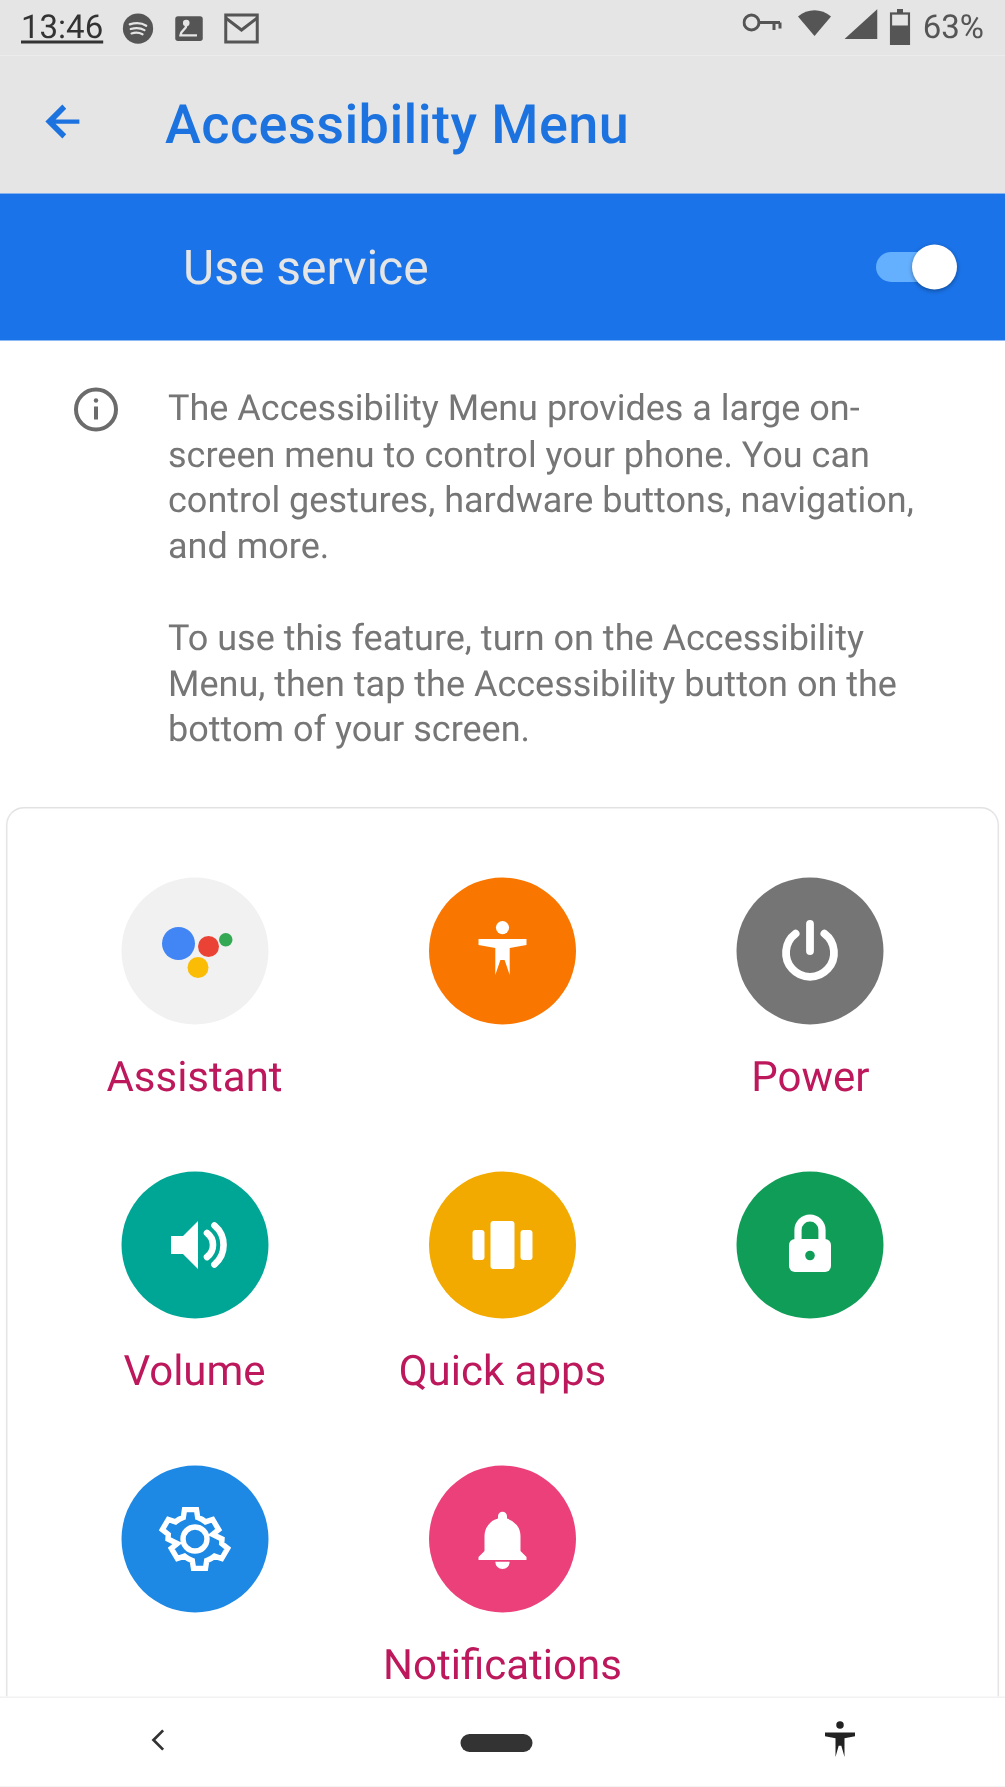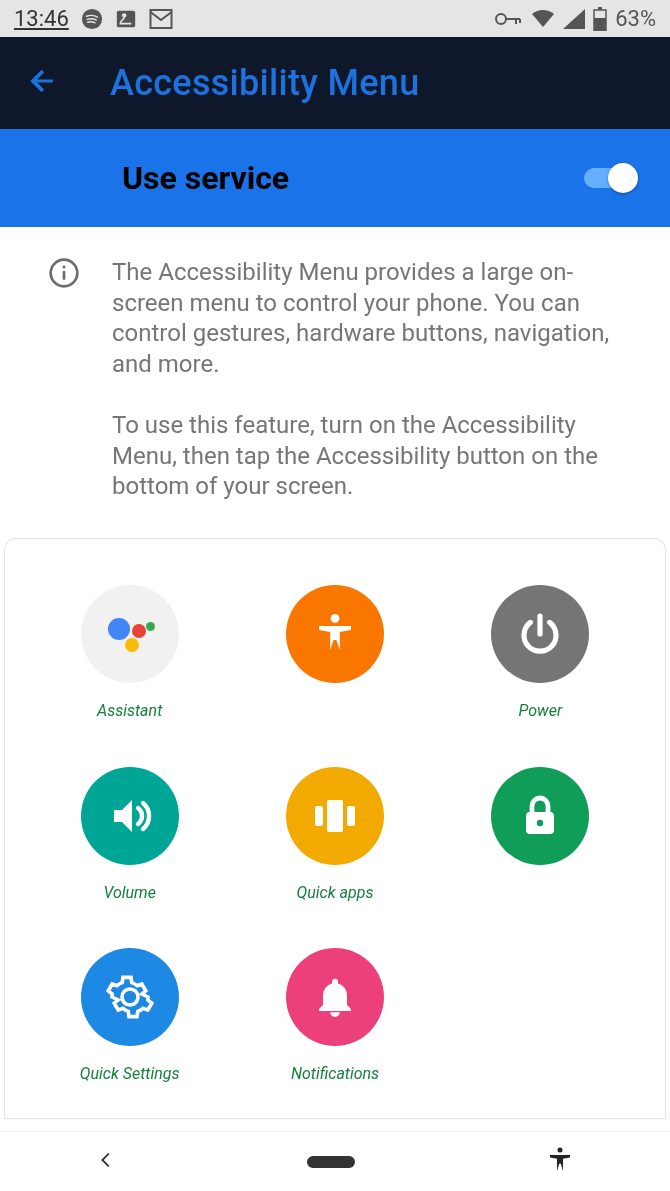--- a/index.html
+++ b/index.html
@@ -1,49 +1,49 @@
 <!DOCTYPE html>
 <html><head>
   <meta charset="utf-8">
   <style>
     * { margin:0; padding:0; box-sizing:border-box; font-family: Roboto, "Segoe UI", Arial, sans-serif; -webkit-font-smoothing:antialiased; }
     body  { width:670px; height:1191px; background:#ffffff; color:#212121; position:relative; overflow:hidden; }
 
     
     .status-bar     { height:37px; background:#e5e5e5; display:flex; align-items:center; padding:0 14px; font-size:22px; color:#333; }
     .status-left    { display:flex; align-items:center; gap:12px;text-decoration:underline; }
-    .status-right   { margin-left:auto; display:flex; align-items:center; gap:8px; color:#555; }
+    .status-right   { margin-left:auto; display:flex; align-items:flex-start; gap:8px; color:#555; }
     .status-right svg, .status-left svg { display:block; }
 
     
-    .app-header     { height:92px; background:#0f172a; display:flex; align-items:center; padding:2px 26px; gap:50px; }
+    .app-header     { height:92px; background:#e5e5e5; display:flex; align-items:center; padding:2px 26px; gap:50px; }
     .app-header .title { color:#1c73e0; font-size:36px; font-weight:500; letter-spacing:0.3px;}
     .back-arrow svg { width:34px; height:34px; }
 
     
     .service-bar    { height:98px; background:#1a73e8; display:flex; align-items:center; padding:0 32px; }
-    .service-label  { color:#000000; font-size:32px; font-weight:700; margin-left:90px; }
+    .service-label  { color:#e5e5e5; font-size:32px; font-weight:400; margin-left:90px; }
     .switch         { margin-left:auto; position:relative; width:58px; height:30px; }
     .switch-track   { background:#64b0ff; width:46px; height:20px; border-radius:12px; position:absolute; top:5px; left:4px; }
     .switch-thumb   { background:#ffffff; width:30px; height:30px; border-radius:50%; position:absolute; right:0; top:0; box-shadow:0 1px 3px rgba(0,0,0,.35); }
 
     
     .info           { display:flex; padding:30px 28px 0 28px; gap:32px;margin-left:20px; }
     .info-icon svg  { width:32px; height:32px; stroke:#6b6b6b; }
     .info-text      { color:#767676; font-size:24px; line-height:1.28; padding-right:6px;}
     .info-text p    { margin-bottom:30px; }
     .info-text p:last-child{ margin-bottom:18px;}
 
     
     .card           { margin:18px 4px 0 4px; border:1px solid #e5e5e5; border-top:1px solid #e2e2e2; border-radius:12px 12px 0 0; padding:46px 22px 34px 22px; box-shadow:0 1px 2px rgba(0,0,0,.03); }
     .grid           { display:grid; grid-template-columns:repeat(3,1fr); column-gap:0px; row-gap:46px; }
     .tile           { display:flex; flex-direction:column; align-items:center; text-align:center; }
     .circle         { width:98px; height:98px; border-radius:50%; display:flex; align-items:center; justify-content:center; margin-bottom:18px; }
     .circle svg     { width:48px; height:48px; fill:#ffffff; }
-    .tile-label     { font-size:16px; color:#15803d; line-height:1.22; font-weight:400;font-style:italic; }
+    .tile-label     { font-size:28px; color:#be185d; line-height:1.22; font-weight:400; }
 
     
     .bg-assistant   { background:#f1f1f1; }
     .bg-orange      { background:#f97600; }
     .bg-gray        { background:#757575; }
     .bg-teal        { background:#00a695; }
     .bg-amber       { background:#f2a900; }
     .bg-green       { background:#0f9d58; }
     .bg-blue        { background:#1e88e5; }
     .bg-pink        { background:#ec407a; }
@@ -212,21 +212,20 @@
           </svg>
       </div>
     </div>
 
     <div class="tile">
       <div class="circle bg-blue">
         <svg viewBox="0 0 24 24">
             <path d="M12 8a4 4 0 1 0 0 8 4 4 0 0 0 0-8zm9 4-.1 1.5 2 1.6-2 3.4-2.4-.8a7.8 7.8 0 0 1-2.6 1.5l-.4 2.6h-4l-.4-2.6a7.8 7.8 0 0 1-2.6-1.5l-2.4.8-2-3.4 2-1.6L3 12l.1-1.5-2-1.6 2-3.4 2.4.8A7.8 7.8 0 0 1 8.1 4.8l.4-2.6h4l.4 2.6a7.8 7.8 0 0 1 2.6 1.5l2.4-.8 2 3.4-2 1.6z" fill="none" stroke="#fff" stroke-width="1.8"></path>
           </svg>
       </div>
-      <div class="tile-label">Quick Settings</div>
     </div>
 
     <div class="tile">
       <div class="circle bg-pink">
         <svg viewBox="0 0 24 24">
             <path d="M12 22a2.4 2.4 0 0 0 2.4-2.4H9.6A2.4 2.4 0 0 0 12 22zM18 16V11a6 6 0 0 0-4.5-5.8V4.4a1.5 1.5 0 1 0-3 0v.8A6 6 0 0 0 6 11v5l-2 2v1h16v-1z"></path>
           </svg>
       </div>
       <div class="tile-label">Notifications</div>
     </div>

